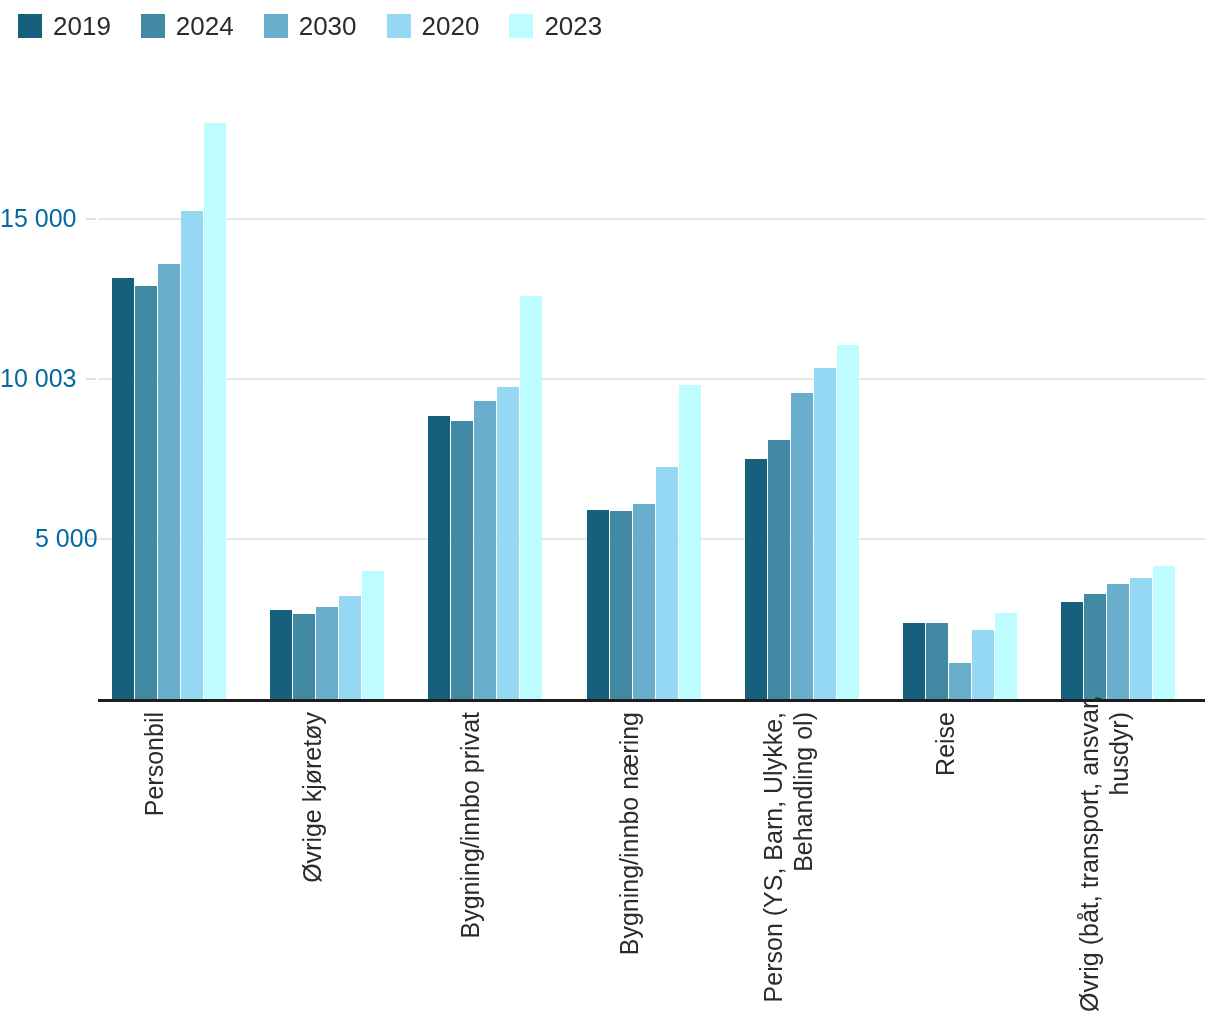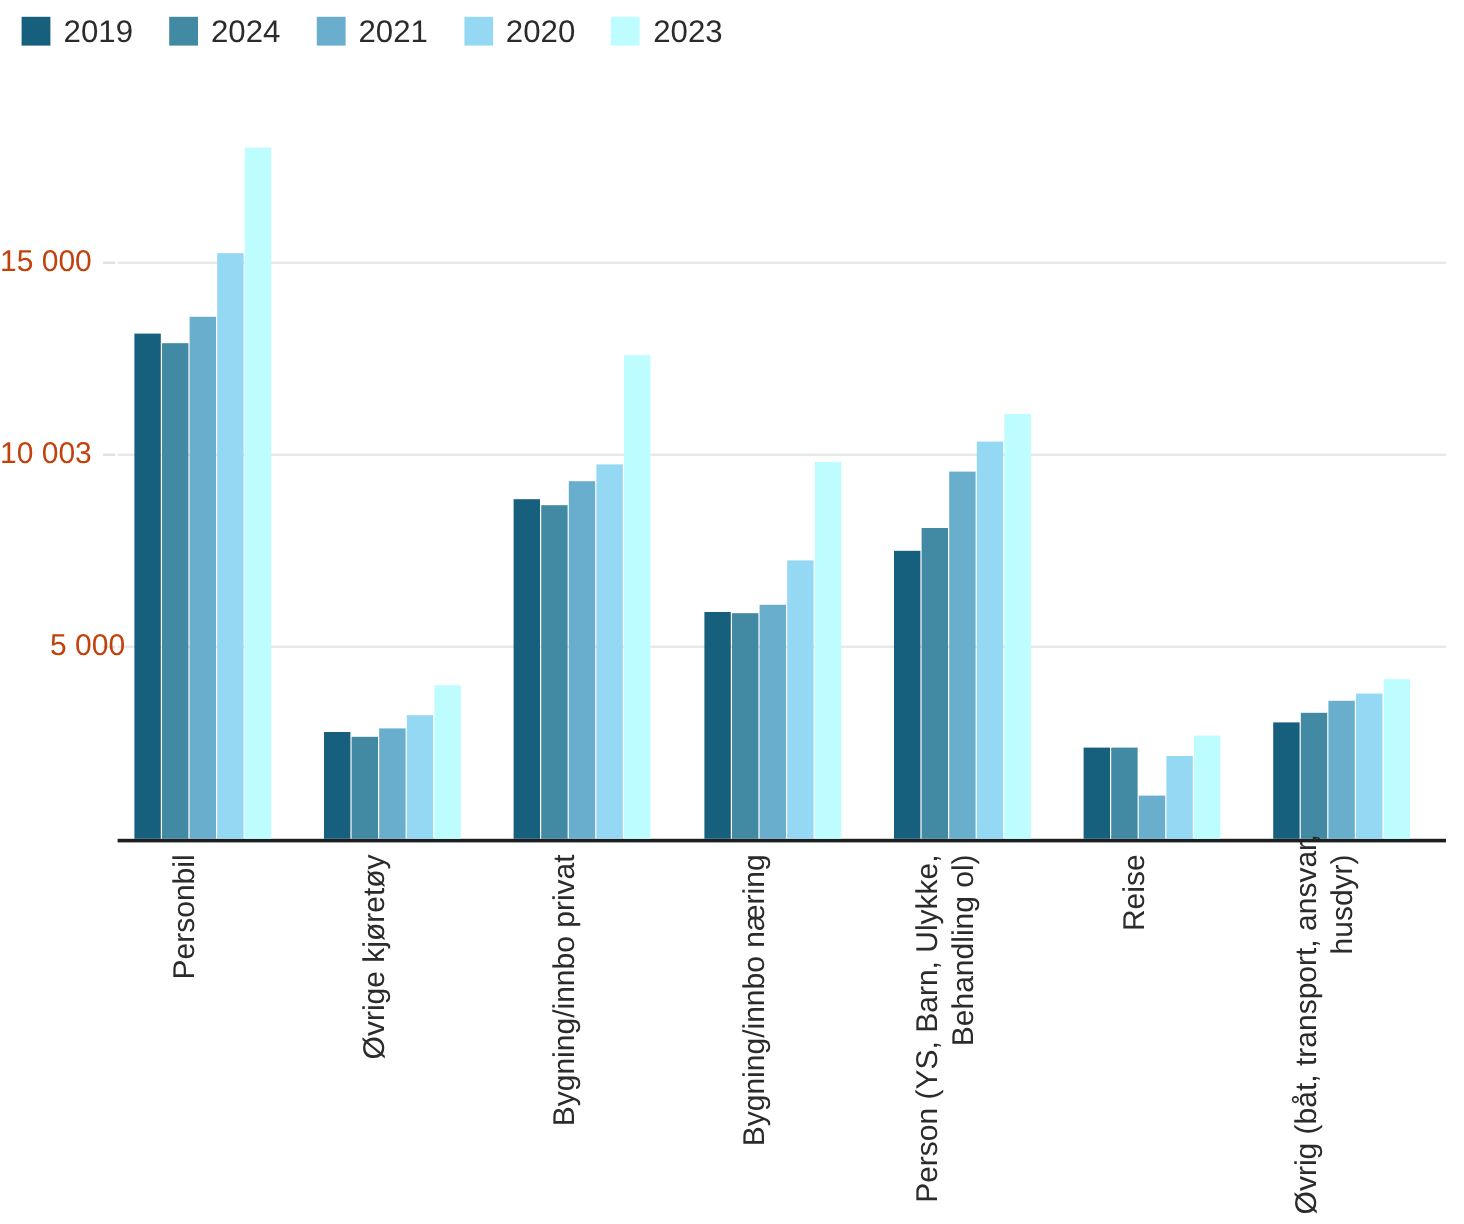--- a/index.html
+++ b/index.html
@@ -71,22 +71,22 @@
   }
   .axis-baseline {
     position: absolute;
     height: 3px;
     background: #1d1d1d;
   }
   .ytick-label {
     position: absolute;
     font-size: 25px;
     line-height: 25px;
-    color: #c2410c;
-    text-align: center;
+    color: #0369a1;
+    text-align: left;
     white-space: nowrap;
   }
   .ytick-mark {
     position: absolute;
     width: 10px;
     height: 2px;
     background: #e0e0e0;
   }
 
   .bar {
@@ -120,21 +120,21 @@
       <div class="legend-item">
         <span class="legend-swatch" style="background: rgb(23, 96, 125);"></span>
         <span class="legend-label">2019</span>
       </div>
       <div class="legend-item">
         <span class="legend-swatch" style="background: rgb(66, 137, 164);"></span>
         <span class="legend-label">2024</span>
       </div>
       <div class="legend-item">
         <span class="legend-swatch" style="background: rgb(105, 175, 205);"></span>
-        <span class="legend-label">2021</span>
+        <span class="legend-label">2030</span>
       </div>
       <div class="legend-item">
         <span class="legend-swatch" style="background: rgb(149, 216, 244);"></span>
         <span class="legend-label">2020</span>
       </div>
       <div class="legend-item">
         <span class="legend-swatch" style="background: rgb(189, 253, 255);"></span>
         <span class="legend-label">2023</span>
       </div>
     </div>

